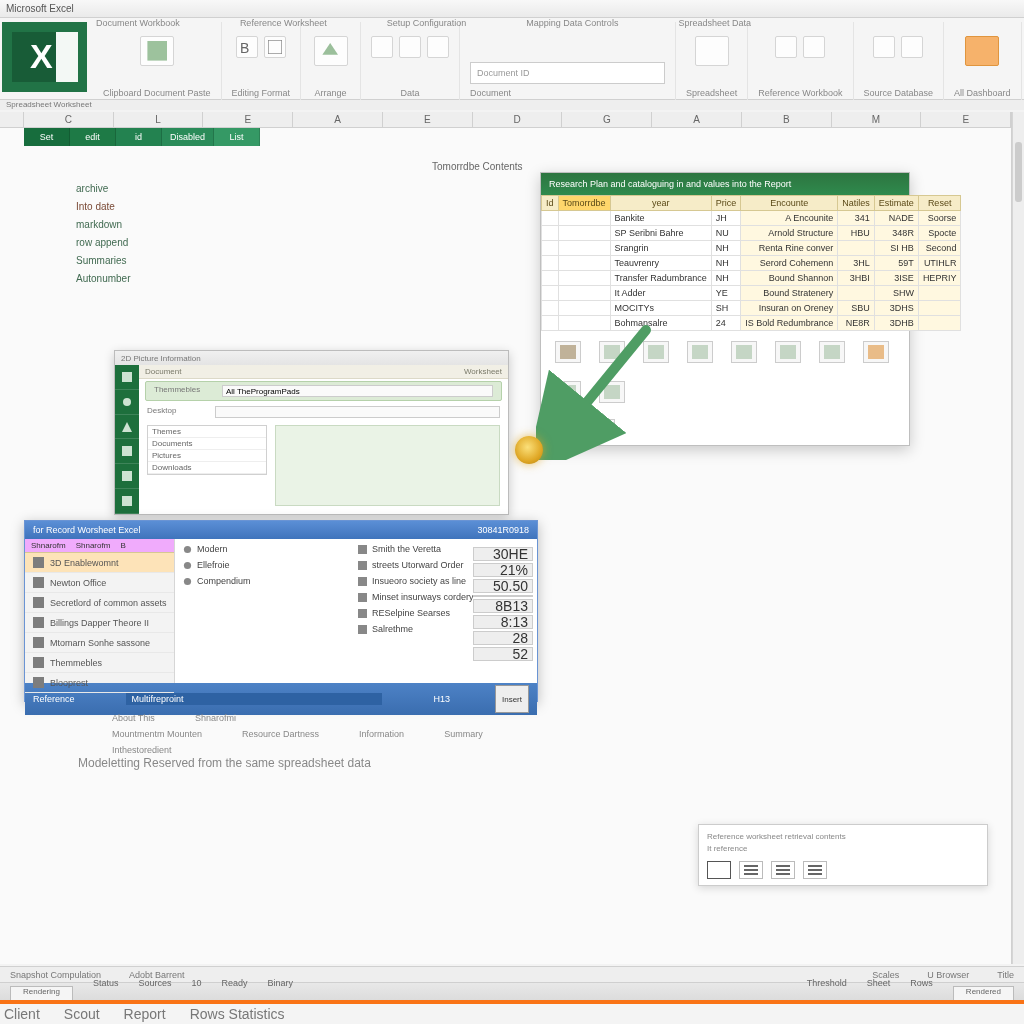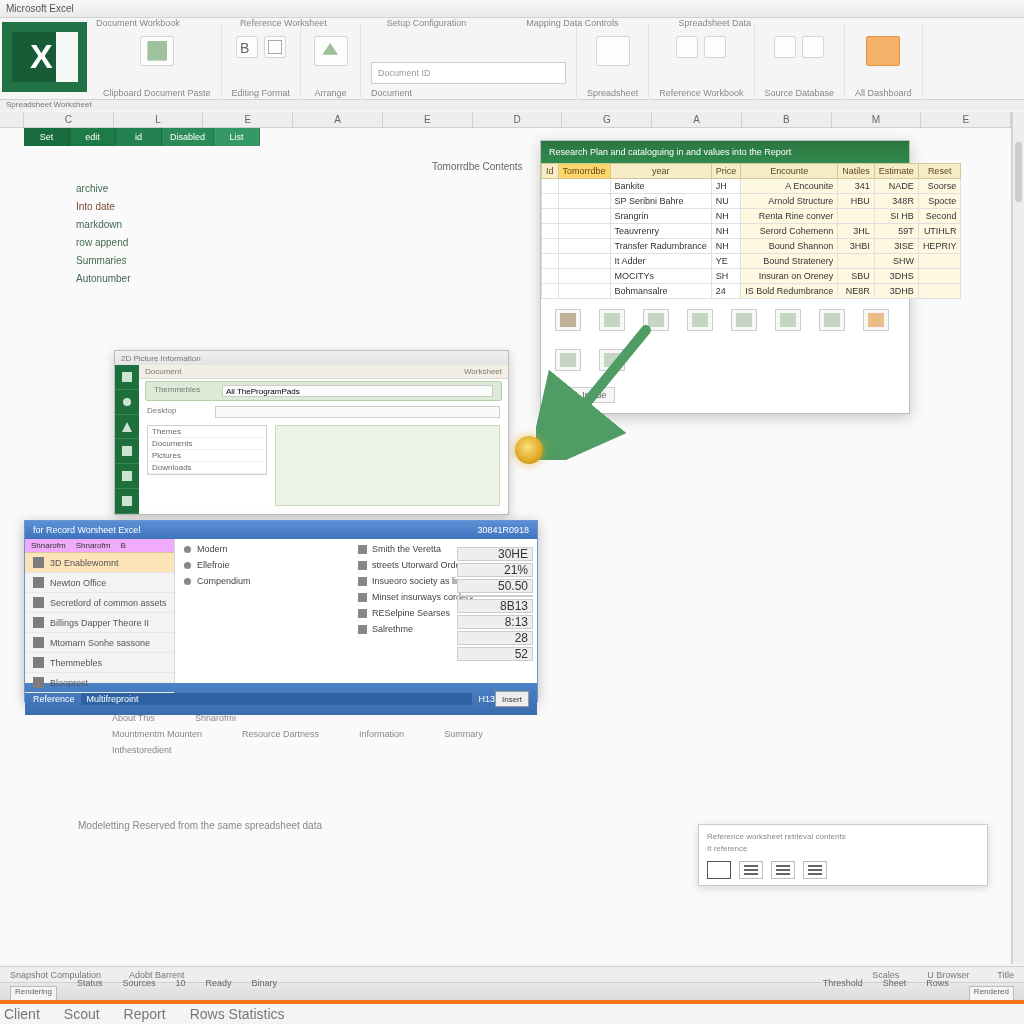--- a/index.html
+++ b/index.html
@@ -154,21 +154,21 @@
   .center-label {
     position: absolute;
     top: 161px; left: 432px;
     font-size: 10px;
     color: #666;
   }
 
   
   .data-panel {
     position: absolute;
-    top: 140px; left: 540px;
+    top: 172px; left: 540px;
     width: 370px;
     background: #fff;
     border: 1px solid #bfbfbf;
     box-shadow: 0 4px 14px rgba(0,0,0,.2);
   }
   .data-panel .title {
     height: 22px;
     background: linear-gradient(#2d7540,#2f8a4d);
     color: #fff;
     font-size: 9px;
@@ -337,56 +337,56 @@
     height:14px; line-height:14px;
   }
   .blue-dialog .bd-right { flex:1; position:relative; }
   .blue-dialog .bd-cols {
     display:flex; padding: 2px 6px; font-size:9px;
   }
   .blue-dialog .bd-col { flex:1; }
   .blue-dialog .bd-col div { padding:3px 2px; color:#444; white-space:nowrap; display:flex; gap:5px; align-items:center; }
   .blue-dialog .bd-col svg{width:9px;height:9px;fill:#888;flex:none;}
   .blue-dialog .bd-mini {
-    position:absolute; top:8px; right:4px; width:76px;
-    font-size:12px;
+    position:absolute; top:8px; right:4px; width:60px;
+    font-size:14px;
   }
   .blue-dialog .bd-mini div {
     background:#eee; border:1px solid #ccc; margin-bottom:2px;
     padding:0 4px; line-height:12px; text-align:right;
   }
   .blue-dialog .bd-footer {
     height: 18px;
     background: linear-gradient(#4d82c6,#3a6daf);
     display:flex; align-items:center; justify-content:space-between;
     padding: 16px 8px;
-    font-size: 9px; color:#fff;
+    font-size: 9px; color:#fff;gap:45px;
   }
   .blue-dialog .bd-footer input {
     background:#2e62a3; border:none; color:#fff;
     font-size:9px; padding:1px 6px; flex:1; margin:0 6px;
   }
   .blue-dialog .bd-footer button {
     background:#eee; color:#333; border:1px solid #999;
-    font-size:8px; padding:0 6px; height:16px;
+    font-size:8px; padding:0 6px; height:28px;
     cursor:pointer;
   }
 
   
   .below-list {
     position:absolute;
     top: 710px; left: 112px;
     font-size: 9px; color:#888;
     line-height: 16px;
   }
   .below-list .row { display:flex; gap:40px; }
   .below-sent {
     position:absolute;
-    top: 820px; left: 78px;
-    font-size:10px; color:#888;
+    top: 756px; left: 78px;
+    font-size:12px; color:#888;
   }
 
   
   .bottom-card {
     position:absolute;
     top: 824px; right: 36px;
     width: 290px;
     background:#fff; border:1px solid #ccc;
     box-shadow:0 2px 8px rgba(0,0,0,.15);
     padding: 6px 8px;
@@ -412,21 +412,21 @@
   .statusbar2 {
     position:absolute; left:0; right:0; bottom: 24px;
     height: 18px;
     background: linear-gradient(#e8e8e8,#dcdcdc);
     border-top:1px solid #cfcfcf;
     display:flex; align-items:center; justify-content:space-between;
     padding:0 10px; font-size:9px; color:#666;
   }
   .statusbar2 .btn {
     background:#f5f5f5; border:1px solid #bbb;
-    padding:0 4px; font-size:8px; height:20px; line-height:10px;margin-top:8px;
+    padding:0 12px; font-size:8px; height:20px; line-height:10px;margin-top:8px;
   }
   .statusbar3 {
     position:absolute; left:0; right:0; bottom: 0;
     height: 24px;
     background:#f4f4f4;
     border-top:4px solid #f97316;
     display:flex; align-items:center; gap:24px;
     padding:0 4px; font-size:14px; color:#777;
   }
 
@@ -486,20 +486,28 @@
     </div>
     <div class="rib-group">
       <div class="icons">
           <div class="rib-ico big">
             <svg viewBox="0 0 10 10">
               <path d="M5 1 L9 7 L1 7 Z" fill="#9bbf9b"></path>
             </svg>
           </div>
         </div>
       <span class="lbl">Arrange</span>
+    </div>
+    <div class="rib-group">
+      <div class="icons">
+        <div class="rib-ico"></div>
+        <div class="rib-ico"></div>
+        <div class="rib-ico"></div>
+      </div>
+      <span class="lbl">Data</span>
     </div>
     <div class="rib-group" style="align-items:flex-start">
       <div class="rib-search">Document ID</div>
       <span class="lbl">Document</span>
     </div>
     <div class="rib-group">
       <div class="icons">
           <div class="rib-ico big"></div>
         </div>
       <span class="lbl">Spreadsheet</span>

